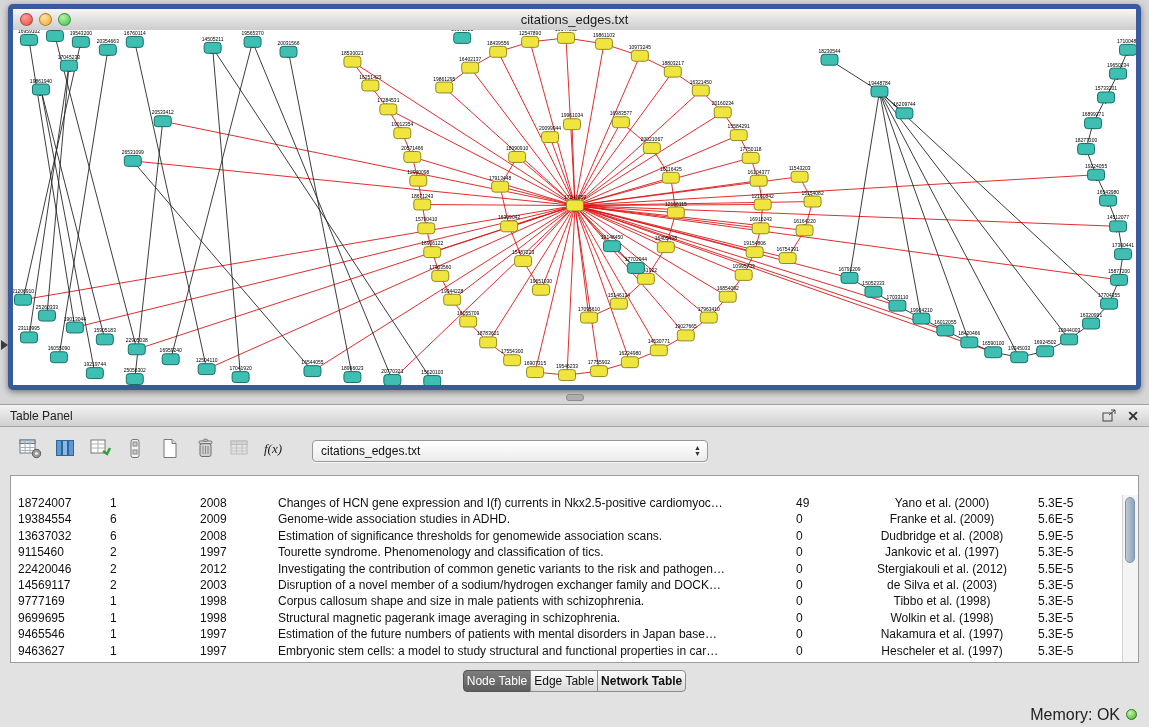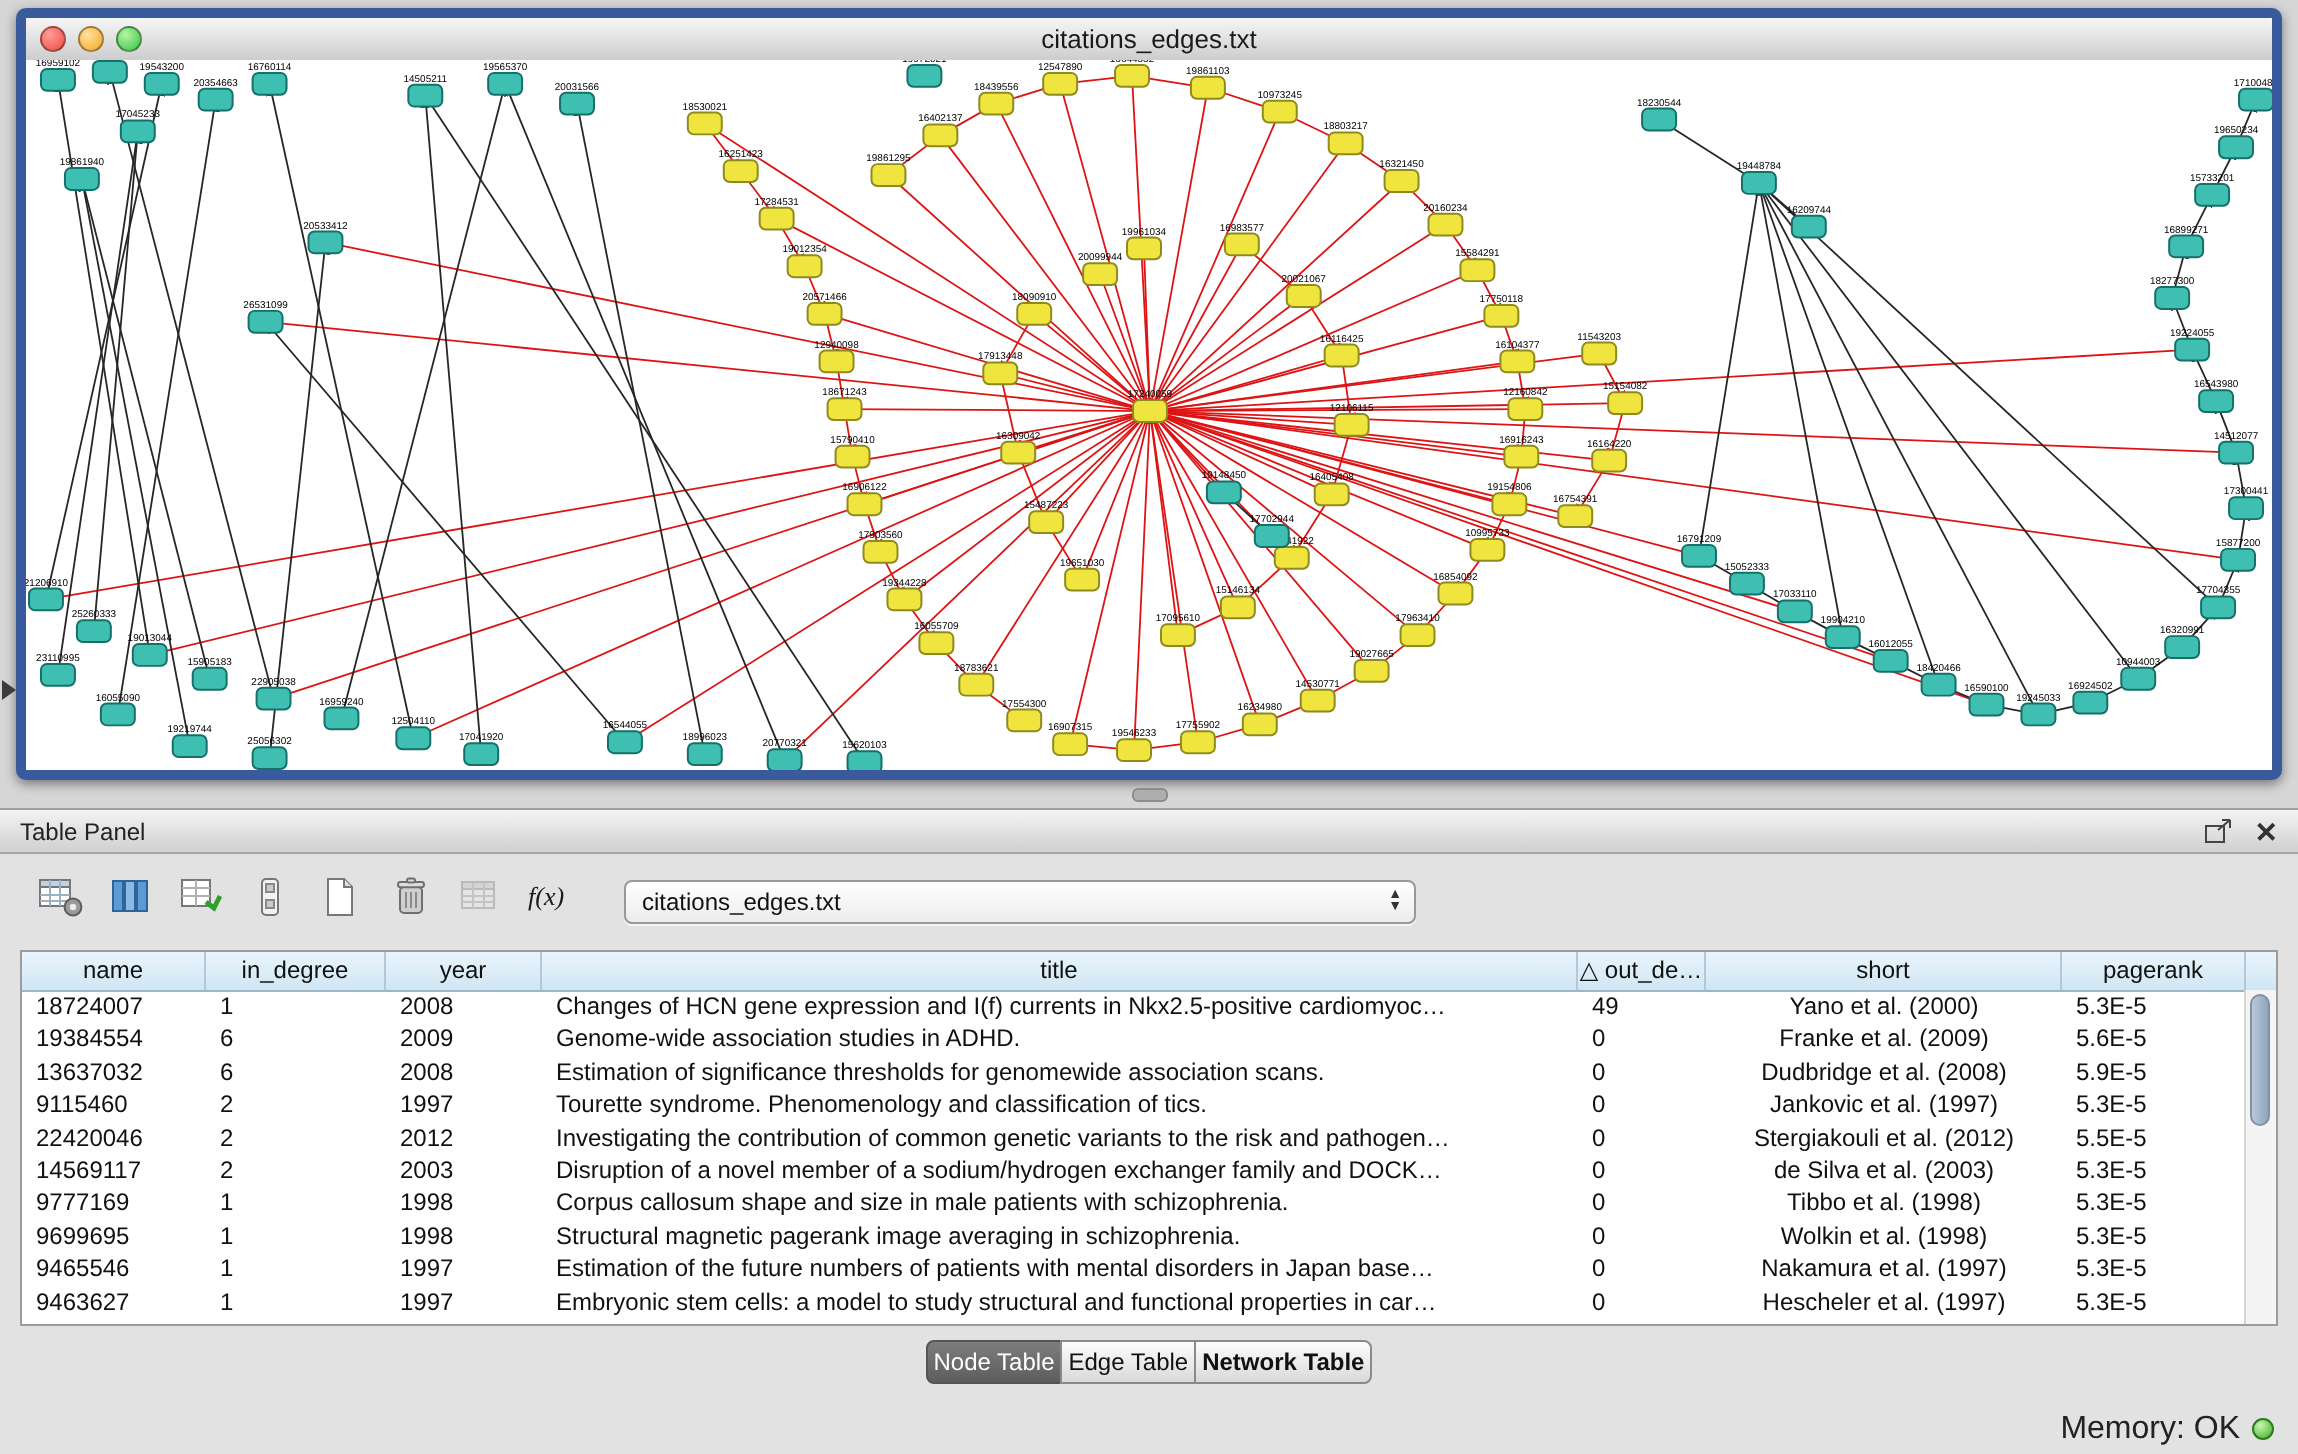--- a/index.html
+++ b/index.html
@@ -808,29 +808,20 @@
     <div class="dropdown">
       <span>citations_edges.txt</span>
       <span class="dd-arrows">
           <span>▲</span>
           <span>▼</span>
         </span>
     </div>
   </div>
 
   <div class="table-wrap">
-    <div class="thead">
-      <div class="hcell">name</div>
-      <div class="hcell">in_degree</div>
-      <div class="hcell">year</div>
-      <div class="hcell">title</div>
-      <div class="hcell">△ out_de…</div>
-      <div class="hcell">short</div>
-      <div class="hcell">pagerank</div>
-    </div>
     <div class="tbody" id="table-body">
         <div class="trow">
           <div class="tcell c0">18724007</div>
           <div class="tcell c1">1</div>
           <div class="tcell c2">2008</div>
           <div class="tcell c3">Changes of HCN gene expression and I(f) currents in Nkx2.5-positive cardiomyoc…</div>
           <div class="tcell c4">49</div>
           <div class="tcell c5">Yano et al. (2000)</div>
           <div class="tcell c6">5.3E-5</div>
         </div>

